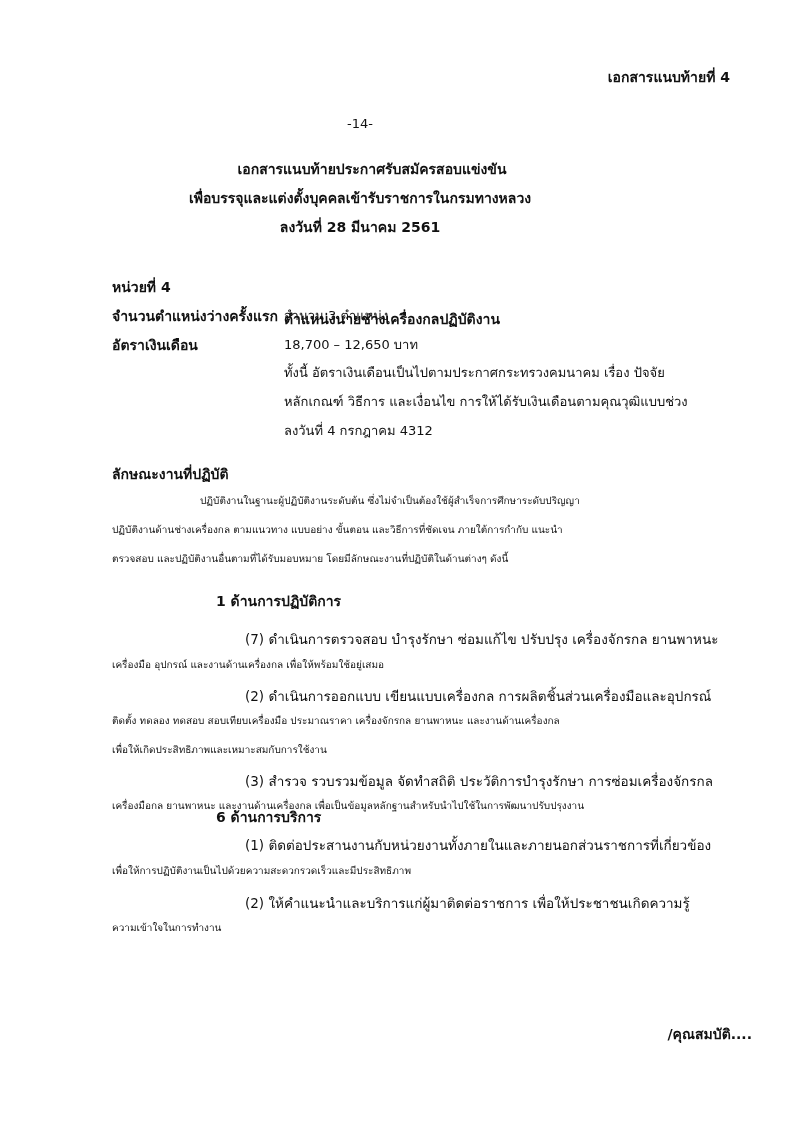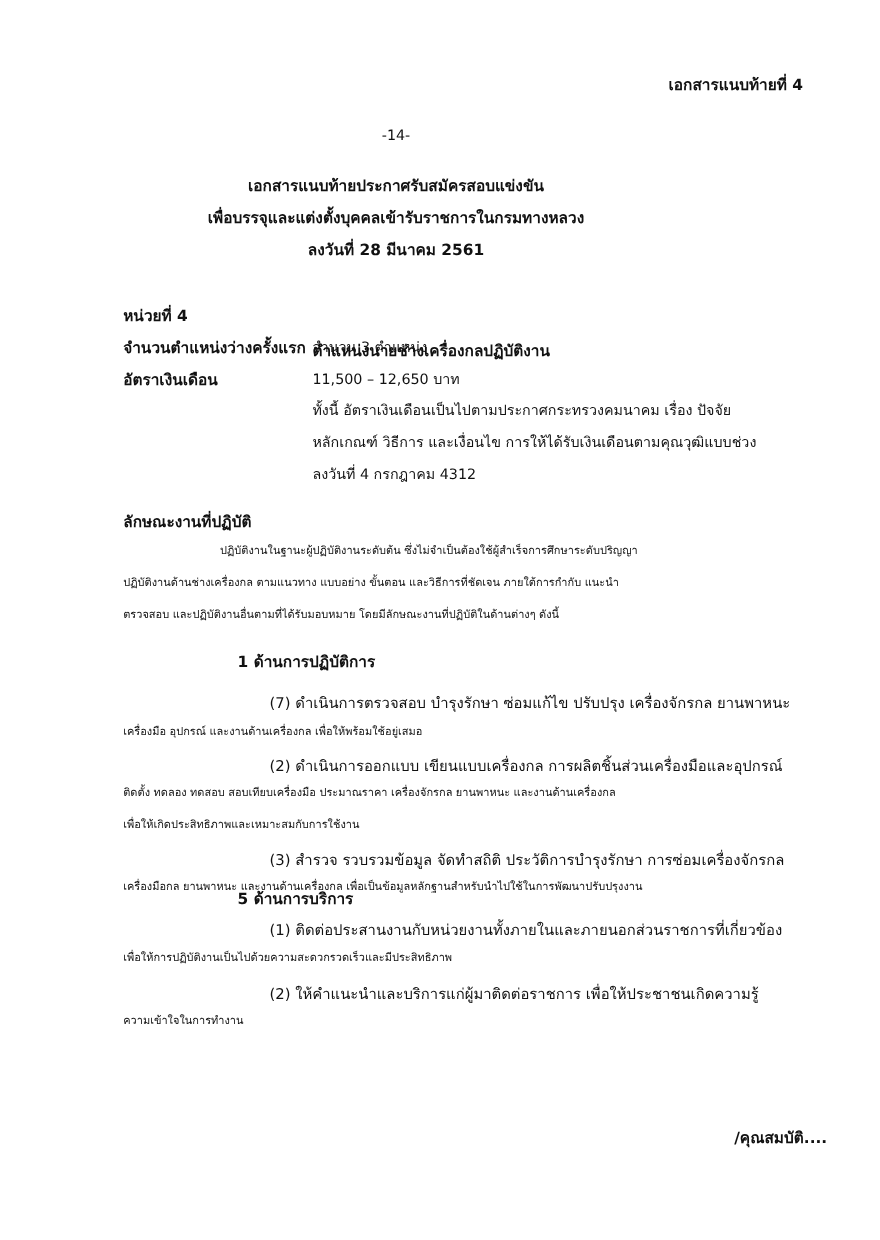--- a/index.html
+++ b/index.html
@@ -7,21 +7,21 @@
     width: 800px; height: 1127px; position: relative; overflow: hidden;
     font-family: "DejaVu Sans", "Liberation Sans", sans-serif;
     color: #111111;
     font-size: 13.5px;
   }
   .abs { position: absolute; white-space: nowrap; }
   .bold { font-weight: bold; }
   .center { left: 0; width: 720px; text-align: center; }
   #attachment-label { right: 70px; top: 66px; font-size: 14px; }
   #page-number { top: 116px; font-size: 13px; }
-  #title-1 { top: 158px; font-size: 14px; }
+  #title-1 { top: 158px; font-size: 14px; padding-left: 12px; }
   #title-2 { top: 187px; font-size: 14px; }
   #title-3 { top: 216px; font-size: 14px; }
 
   .label-col { left: 112px; font-size: 14px; }
   .value-col { left: 284px; font-size: 13px; }
 
   #unit-label { top: 276px; }
   #unit-value { top: 276px; font-size: 14px; margin-top: 32px; }
   #vacancy-label { top: 305px; }
   #vacancy-value { top: 305px; }
@@ -67,39 +67,39 @@
   <div id="title-2" class="abs center bold">เพื่อบรรจุและแต่งตั้งบุคคลเข้ารับราชการในกรมทางหลวง</div>
   <div id="title-3" class="abs center bold">ลงวันที่  28 มีนาคม 2561</div>
 
   <div id="unit-label" class="abs label-col bold">หน่วยที่ 4</div>
   <div id="unit-value" class="abs value-col bold">ตำแหน่งนายช่างเครื่องกลปฏิบัติงาน</div>
 
   <div id="vacancy-label" class="abs label-col bold">จำนวนตำแหน่งว่างครั้งแรก</div>
   <div id="vacancy-value" class="abs value-col">จำนวน  3  ตำแหน่ง</div>
 
   <div id="salary-label" class="abs label-col bold">อัตราเงินเดือน</div>
-  <div id="salary-value" class="abs value-col">11,500 – 12,650 บาท</div>
+  <div id="salary-value" class="abs value-col">18,700 – 12,650 บาท</div>
   <div id="salary-note-1" class="abs value-col">ทั้งนี้ อัตราเงินเดือนเป็นไปตามประกาศกระทรวงคมนาคม  เรื่อง ปัจจัย</div>
   <div id="salary-note-2" class="abs value-col">หลักเกณฑ์ วิธีการ และเงื่อนไข การให้ได้รับเงินเดือนตามคุณวุฒิแบบช่วง</div>
   <div id="salary-note-3" class="abs value-col">ลงวันที่ 4 กรกฎาคม 4312</div>
 
   <div id="section-heading" class="abs bold">ลักษณะงานที่ปฏิบัติ</div>
   <div id="para-1" class="abs para">ปฏิบัติงานในฐานะผู้ปฏิบัติงานระดับต้น ซึ่งไม่จำเป็นต้องใช้ผู้สำเร็จการศึกษาระดับปริญญา</div>
   <div id="para-2" class="abs para">ปฏิบัติงานด้านช่างเครื่องกล ตามแนวทาง แบบอย่าง ขั้นตอน และวิธีการที่ชัดเจน ภายใต้การกำกับ แนะนำ</div>
   <div id="para-3" class="abs para">ตรวจสอบ และปฏิบัติงานอื่นตามที่ได้รับมอบหมาย โดยมีลักษณะงานที่ปฏิบัติในด้านต่างๆ  ดังนี้</div>
 
   <div id="sub1-heading" class="abs bold">1  ด้านการปฏิบัติการ</div>
   <div id="s1-i1-a" class="abs item-first">(7) ดำเนินการตรวจสอบ บำรุงรักษา ซ่อมแก้ไข ปรับปรุง เครื่องจักรกล ยานพาหนะ</div>
   <div id="s1-i1-b" class="abs para">เครื่องมือ อุปกรณ์ และงานด้านเครื่องกล เพื่อให้พร้อมใช้อยู่เสมอ</div>
   <div id="s1-i2-a" class="abs item-first">(2) ดำเนินการออกแบบ เขียนแบบเครื่องกล การผลิตชิ้นส่วนเครื่องมือและอุปกรณ์</div>
   <div id="s1-i2-b" class="abs para">ติดตั้ง ทดลอง ทดสอบ สอบเทียบเครื่องมือ ประมาณราคา เครื่องจักรกล ยานพาหนะ และงานด้านเครื่องกล</div>
   <div id="s1-i2-c" class="abs para">เพื่อให้เกิดประสิทธิภาพและเหมาะสมกับการใช้งาน</div>
   <div id="s1-i3-a" class="abs item-first">(3) สำรวจ รวบรวมข้อมูล จัดทำสถิติ ประวัติการบำรุงรักษา การซ่อมเครื่องจักรกล</div>
   <div id="s1-i3-b" class="abs para">เครื่องมือกล ยานพาหนะ และงานด้านเครื่องกล เพื่อเป็นข้อมูลหลักฐานสำหรับนำไปใช้ในการพัฒนาปรับปรุงงาน</div>
 
-  <div id="sub2-heading" class="abs bold">5  ด้านการบริการ</div>
+  <div id="sub2-heading" class="abs bold">6  ด้านการบริการ</div>
   <div id="s2-i1-a" class="abs item-first">(1)  ติดต่อประสานงานกับหน่วยงานทั้งภายในและภายนอกส่วนราชการที่เกี่ยวข้อง</div>
   <div id="s2-i1-b" class="abs para">เพื่อให้การปฏิบัติงานเป็นไปด้วยความสะดวกรวดเร็วและมีประสิทธิภาพ</div>
   <div id="s2-i2-a" class="abs item-first">(2)  ให้คำแนะนำและบริการแก่ผู้มาติดต่อราชการ   เพื่อให้ประชาชนเกิดความรู้</div>
   <div id="s2-i2-b" class="abs para">ความเข้าใจในการทำงาน</div>
 
   <div id="continued" class="abs bold">/คุณสมบัติ....</div>
 </div>
 
 </body></html>

